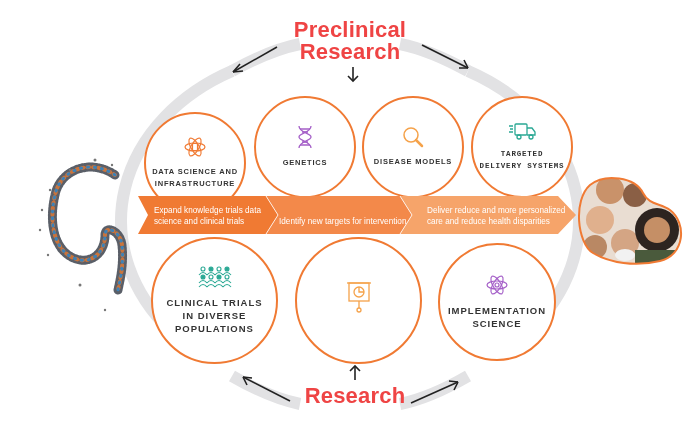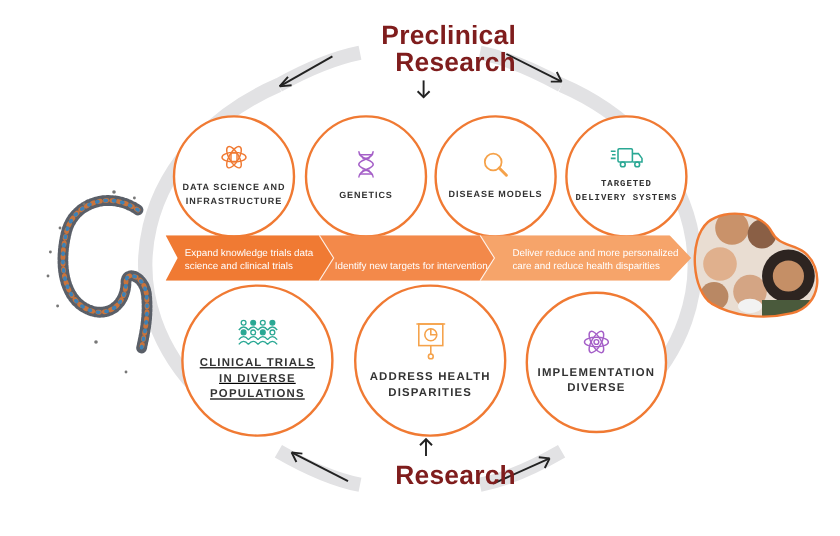--- a/index.html
+++ b/index.html
@@ -1,19 +1,19 @@
 <!DOCTYPE html>
 <html><head>
 <meta charset="utf-8">
 <style>
   html, body { margin: 0; padding: 0; background: #ffffff; }
   body { width: 700px; height: 447px; position: relative; overflow: hidden; font-family: "Liberation Sans", sans-serif; }
   .abs { position: absolute; }
   .ring { position: absolute; left: 0; top: 0; }
-  .heading { position: absolute; text-align: right; font-weight: bold; color: #7f1d1d; font-size: 22px; line-height: 22px; letter-spacing: 0.2px; }
+  .heading { position: absolute; text-align: center; font-weight: bold; color: #ef4444; font-size: 22px; line-height: 22px; letter-spacing: 0.2px; }
   .circle { position: absolute; border-radius: 50%; border: 2px solid #f07a33; background: #fff; box-sizing: border-box; display: flex; flex-direction: column; align-items: center; justify-content: center; }
   .circle .lbl { font-weight: bold; color: #333; text-align: center; letter-spacing: 0.8px; line-height: 12px; }
   .small .lbl { font-size: 7.5px; }
   .big .lbl { font-size: 9.5px; line-height: 13px; letter-spacing: 1px; }
   .icon { margin-bottom: 8px; }
   .band-text { position: absolute; color: #fff; font-size: 8.2px; line-height: 11px; }
 </style>
 </head>
 <body>
 
@@ -52,21 +52,21 @@
 </svg>
 
 <div class="heading" style="left:270px; top:19px; width:160px;">
   <div>Preclinical</div>
   <div>Research</div>
 </div>
 <div class="heading" style="left:280px; top:385px; width:150px;">
   <div>Research</div>
 </div>
 
-<div class="circle small" style="left:144px; top:96px; width:102px; height:102px;">
+<div class="circle small" style="left:144px; top:112px; width:102px; height:102px;">
   <svg class="icon" width="22" height="22" viewBox="0 0 22 22">
     <g fill="none" stroke="#f07a33" stroke-width="1.2">
       <ellipse cx="11" cy="11" rx="10" ry="4"></ellipse>
       <ellipse cx="11" cy="11" rx="10" ry="4" transform="rotate(60 11 11)"></ellipse>
       <ellipse cx="11" cy="11" rx="10" ry="4" transform="rotate(-60 11 11)"></ellipse>
       <rect x="8.5" y="7.5" width="5" height="7" rx="1"></rect>
     </g>
   </svg>
   <div class="lbl">
     <div>DATA SCIENCE AND</div>
@@ -127,21 +127,21 @@
   <div>science and clinical trials</div>
 </div>
 <div class="band-text" style="left:279px; top:205px;margin-top:11px;">
   <div>Identify new targets for intervention</div>
 </div>
 <div class="band-text" style="left:427px; top:205px;">
   <div>Deliver reduce and more personalized</div>
   <div>care and reduce health disparities</div>
 </div>
 
-<div class="circle big" style="left:151px; top:237px; width:127px; height:127px;text-decoration:underline;">
+<div class="circle big" style="left:151px; top:237px; width:127px; height:127px;">
   <svg class="icon" width="34" height="22" viewBox="0 0 34 22">
     <g fill="none" stroke="#2aa894" stroke-width="1.1">
       <circle cx="5" cy="3" r="2"></circle>
         <circle cx="13" cy="3" r="2" fill="#2aa894"></circle>
         <circle cx="21" cy="3" r="2"></circle>
         <circle cx="29" cy="3" r="2" fill="#2aa894"></circle>
       <path d="M1,9 Q5,4 9,9 M9,9 Q13,4 17,9 M17,9 Q21,4 25,9 M25,9 Q29,4 33,9"></path>
       <circle cx="5" cy="11" r="2" fill="#2aa894"></circle>
         <circle cx="13" cy="11" r="2"></circle>
         <circle cx="21" cy="11" r="2" fill="#2aa894"></circle>
@@ -161,38 +161,34 @@
   <svg class="icon" width="26" height="32" viewBox="0 0 26 32">
     <g fill="none" stroke="#f5a24a" stroke-width="1.3">
       <path d="M1,2 L25,2"></path>
       <rect x="3" y="2" width="20" height="18"></rect>
       <circle cx="13" cy="11" r="5"></circle>
       <path d="M13,6 L13,11 L18,11"></path>
       <path d="M13,20 L13,27"></path>
       <circle cx="13" cy="29" r="2"></circle>
     </g>
   </svg>
-  <div class="lbl">
-    <div>ADDRESS HEALTH</div>
-    <div>DISPARITIES</div>
-  </div>
 </div>
 
 <div class="circle big" style="left:438px; top:243px; width:118px; height:118px;">
   <svg class="icon" width="22" height="22" viewBox="0 0 22 22">
     <g fill="none" stroke="#a560c8" stroke-width="1.2">
       <ellipse cx="11" cy="11" rx="10" ry="4"></ellipse>
       <ellipse cx="11" cy="11" rx="10" ry="4" transform="rotate(60 11 11)"></ellipse>
       <ellipse cx="11" cy="11" rx="10" ry="4" transform="rotate(-60 11 11)"></ellipse>
       <circle cx="11" cy="11" r="2"></circle>
     </g>
   </svg>
   <div class="lbl">
     <div>IMPLEMENTATION</div>
-    <div>DIVERSE</div>
+    <div>SCIENCE</div>
   </div>
 </div>
 
 <svg class="abs" style="left:20px; top:150px;" width="120" height="170">
   <path d="M95,25 C70,8 40,20 35,45 C28,75 35,105 60,110 C75,112 85,100 85,85 C85,75 100,80 102,95 C104,115 100,130 98,140" fill="none" stroke="#5a5f68" stroke-width="9" stroke-dasharray="2 1.5" stroke-linecap="round"></path>
   <path d="M95,25 C70,8 40,20 35,45 C28,75 35,105 60,110 C75,112 85,100 85,85 C85,75 100,80 102,95 C104,115 100,130 98,140" fill="none" stroke="#c9743c" stroke-width="4" stroke-dasharray="1.5 4" stroke-linecap="round"></path>
   <path d="M95,25 C70,8 40,20 35,45 C28,75 35,105 60,110 C75,112 85,100 85,85 C85,75 100,80 102,95 C104,115 100,130 98,140" fill="none" stroke="#3c82b8" stroke-width="3" stroke-dasharray="1 6" stroke-linecap="round"></path>
   <g fill="#777">
     <circle cx="75" cy="10" r="1.5"></circle>
       <circle cx="92" cy="15" r="1.2"></circle>

